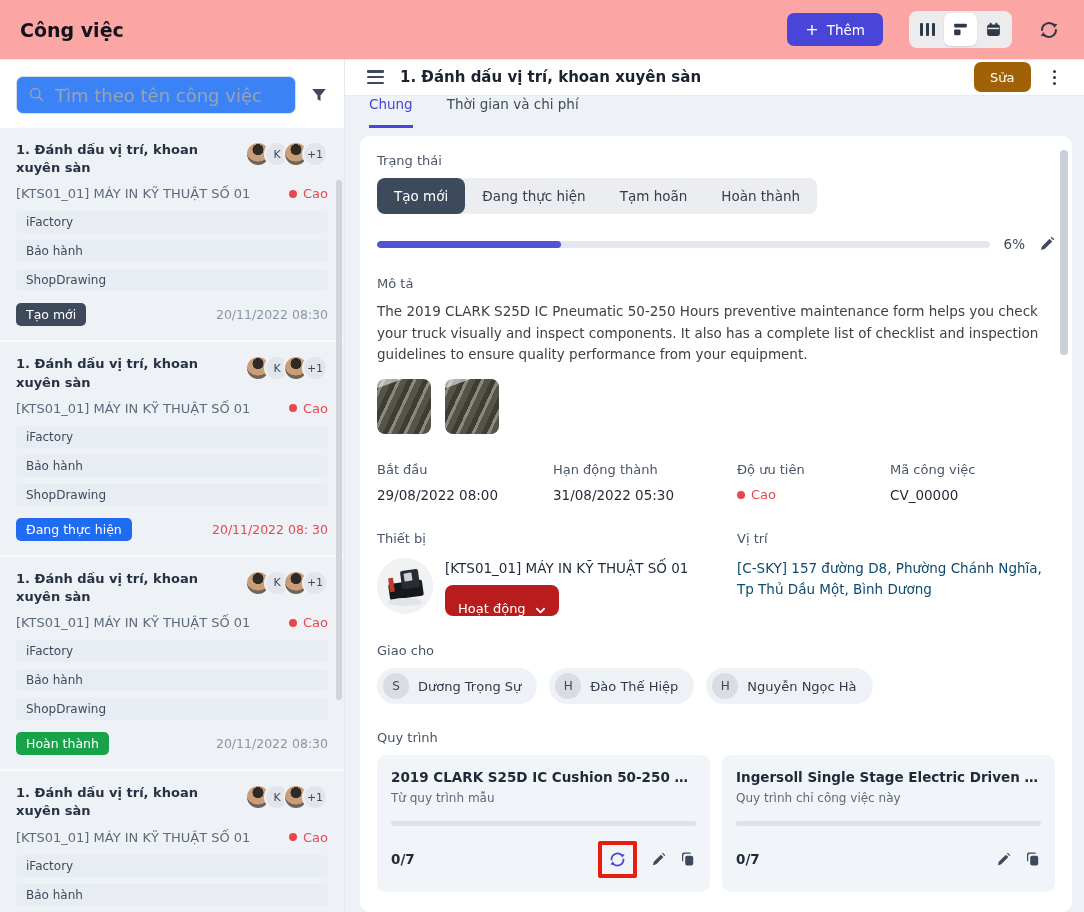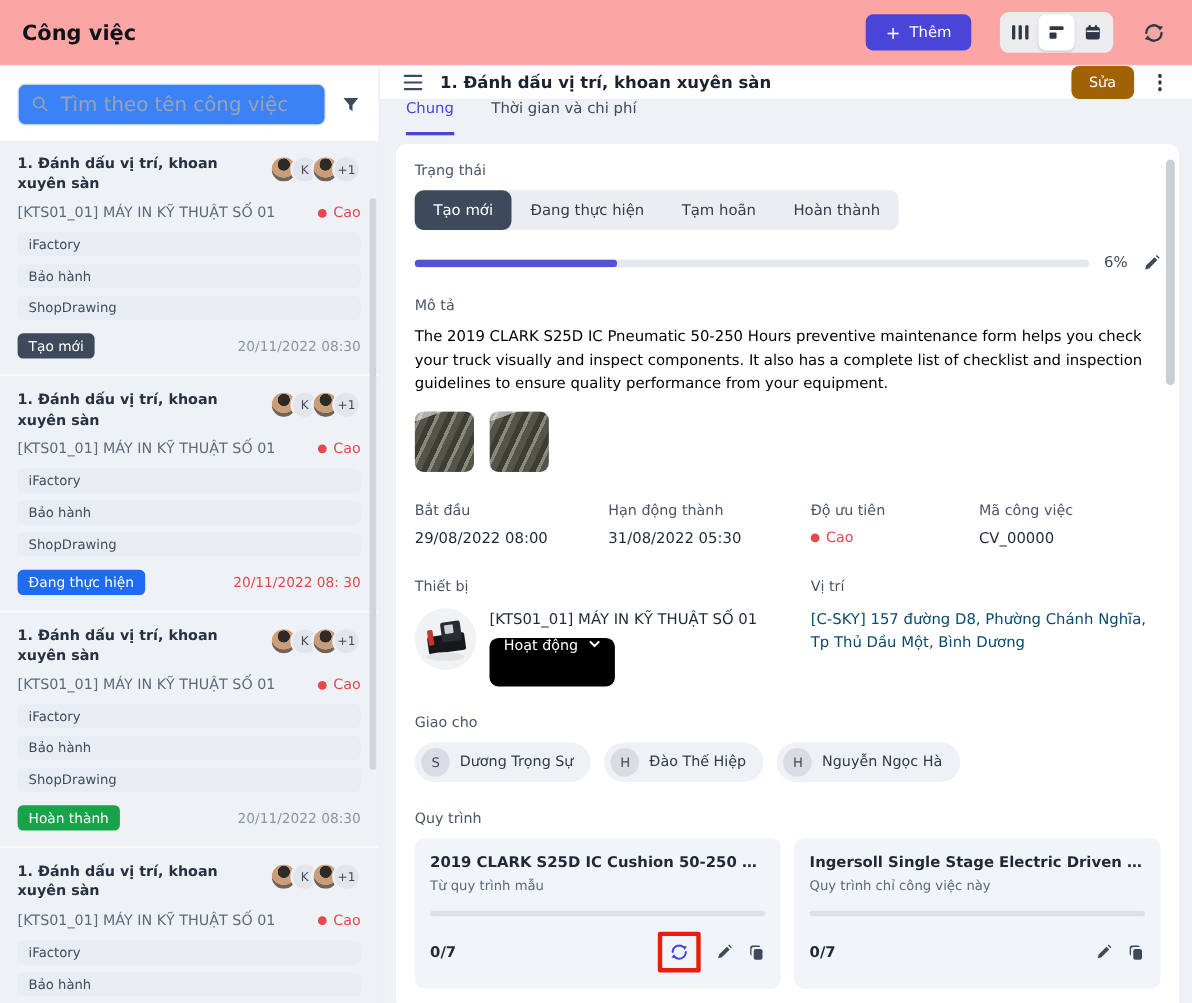--- a/index.html
+++ b/index.html
@@ -89,39 +89,39 @@
   .seg { font-size:13.5px; color:#323d4d; padding:10px 17px; cursor:pointer; border-radius:8px; white-space:nowrap; }
   .seg.active { background:#3d4a5c; color:#fff; }
 
   .progress-row { display:flex; align-items:center; gap:14px; margin-top:22px; }
   .progress-track { flex:1; height:7px; background:#e4e7ec; border-radius:4px; overflow:hidden; }
   .progress-fill { height:100%; background:#5353d3; border-radius:4px; }
   .progress-label { font-size:13.5px; color:#3f4a5a; }
   .pencil-btn { color:#3e4a5b; }
 
   .desc-block { margin-top:24px; }
-  .desc-text { font-size:13.5px; color:#000000; line-height:1.6; max-width:990px; }
+  .desc-text { font-size:13.5px; color:#404040; line-height:1.6; max-width:990px; }
   .thumb-row { display:flex; gap:14px; margin-top:13px; }
   .photo-thumb { width:54px; height:55px; border-radius:8px; cursor:pointer;
     background:
       linear-gradient(160deg, rgba(255,255,255,.55) 0 12%, transparent 13%),
       repeating-linear-gradient(115deg, #3d3c35 0 5px, #8a8878 5px 8px, #55544a 8px 14px),
       #b0ac9c; }
 
   .fields-grid { display:grid; grid-template-columns:176px 184px 153px 1fr; margin-top:28px; row-gap:10px; }
   .field-label { font-size:13px; color:#4a5568; }
   .field-value { font-size:13.5px; color:#1f2937; }
 
   .two-col { display:grid; grid-template-columns:360px 1fr; margin-top:28px; row-gap:12px; }
   .equip-row { display:flex; gap:12px; align-items:flex-start; }
   .equip-img { width:56px; height:56px; border-radius:50%; background:#f1f2f4; flex-shrink:0;
     display:flex; align-items:center; justify-content:center; overflow:hidden; }
   .equip-name { font-size:13.5px; color:#1f2937; margin-top:2px; }
-  .btn-active-status { margin-top:9px; background:#000000; color:#fff; border:none; border-radius:8px;
-    height:44px; padding:0 13px; font-size:13px; display:inline-flex; align-items:flex-start; gap:9px;
+  .btn-active-status { margin-top:9px; background:#b91c1c; color:#fff; border:none; border-radius:8px;
+    height:31px; padding:0 13px; font-size:13px; display:inline-flex; align-items:flex-end; gap:9px;
     cursor:pointer; font-family:inherit; }
   .loc-value { font-size:13.5px; color:#0c4a6e; line-height:1.55; max-width:330px; }
 
   .assignees { margin-top:26px; }
   .chip-row { display:flex; gap:12px; }
   .chip { background:#eef2f6; border-radius:18px; padding:5px 16px 5px 6px; display:flex;
     align-items:center; gap:9px; cursor:pointer; }
   .chip-av { width:26px; height:26px; border-radius:50%; background:#d9dde3; color:#3e4a5b;
     font-size:12px; display:flex; align-items:center; justify-content:center; }
   .chip-av.photo { background:radial-gradient(circle at 50% 30%, #3a2c22 0 30%, #c99d78 32% 60%, #5d524a 62% 100%); }

